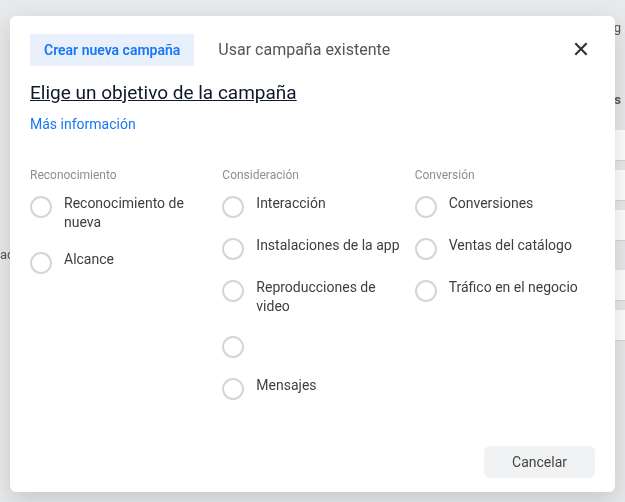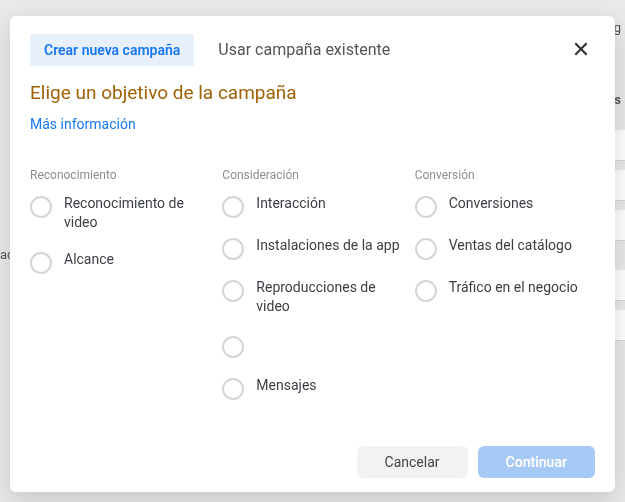--- a/index.html
+++ b/index.html
@@ -75,21 +75,22 @@
     align-items: center;
     justify-content: center;
     cursor: pointer;
     color: #333;
     font-size: 22px;
     border-radius: 4px;
   }
   .heading {
     margin-top: 14px;
     font-size: 19px;
-    color: #a16207;
+    color: #0f172a;
+    text-decoration: underline;
   }
   .more-info {
     margin-top: 12px;
     font-size: 14px;
     color: #1877f2;
     cursor: pointer;
   }
   .columns {
     display: flex;
     margin-top: 36px;
@@ -174,21 +175,21 @@
 
   <div class="heading">Elige un objetivo de la campaña</div>
   <div class="more-info">Más información</div>
 
   <div class="columns">
 
     <div class="col">
       <div class="col-header">Reconocimiento</div>
       <div class="option">
         <div class="radio"></div>
-        <div class="option-label">Reconocimiento de video</div>
+        <div class="option-label">Reconocimiento de nueva</div>
       </div>
       <div class="option">
         <div class="radio"></div>
         <div class="option-label">Alcance</div>
       </div>
     </div>
 
     <div class="col">
       <div class="col-header">Consideración</div>
       <div class="option">
@@ -225,16 +226,15 @@
       <div class="option">
         <div class="radio"></div>
         <div class="option-label">Tráfico en el negocio</div>
       </div>
     </div>
 
   </div>
 
   <div class="footer">
     <button class="btn btn-cancel">Cancelar</button>
-    <button class="btn btn-continue">Continuar</button>
   </div>
 
 </div>
 
 </body></html>

